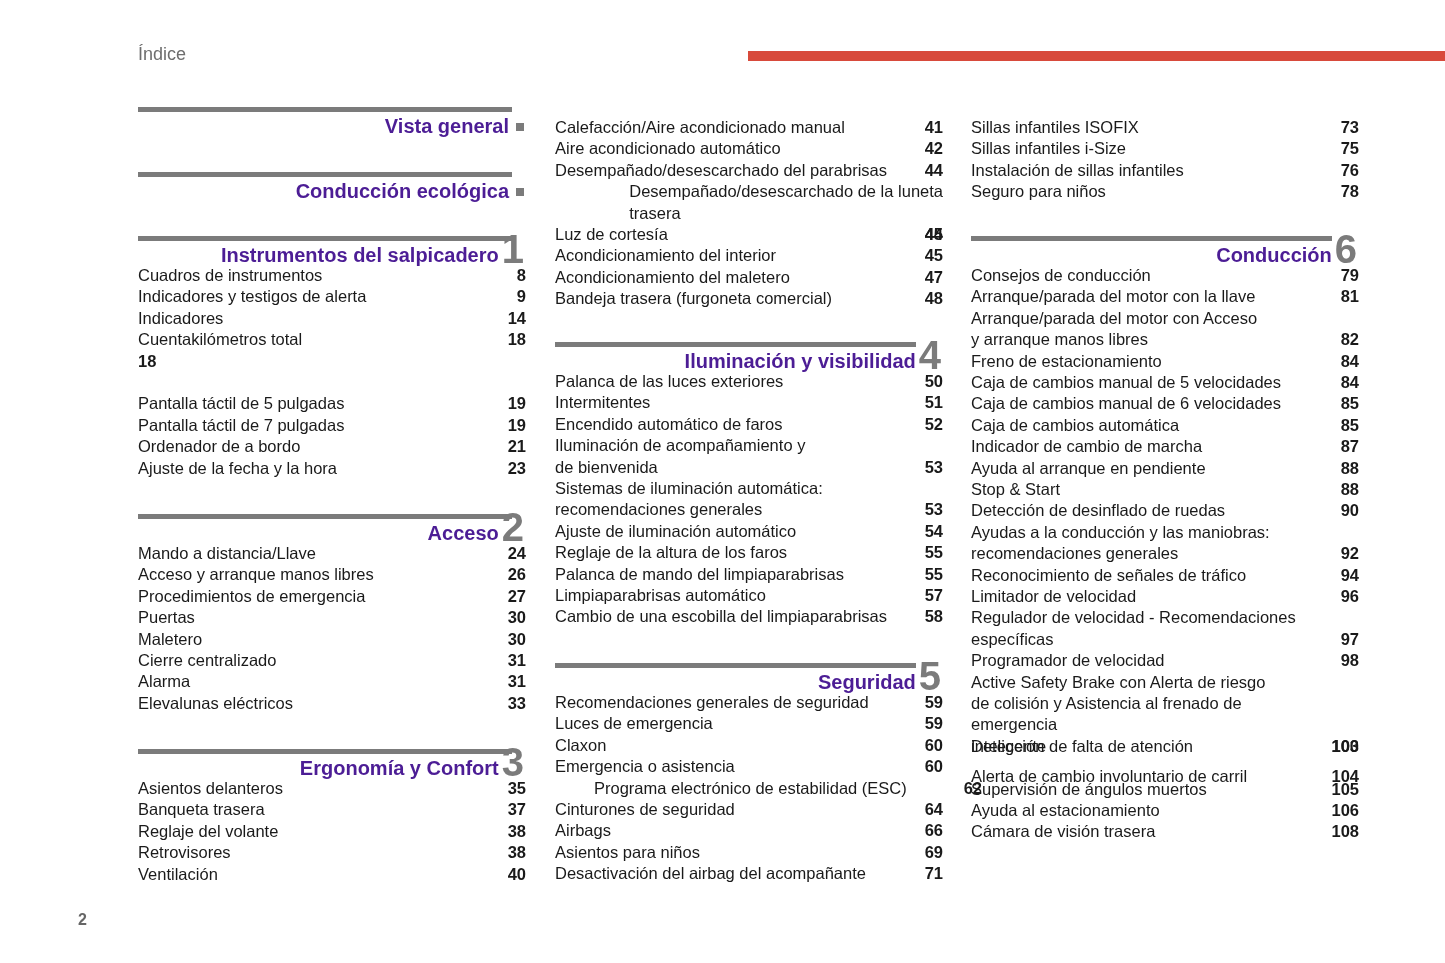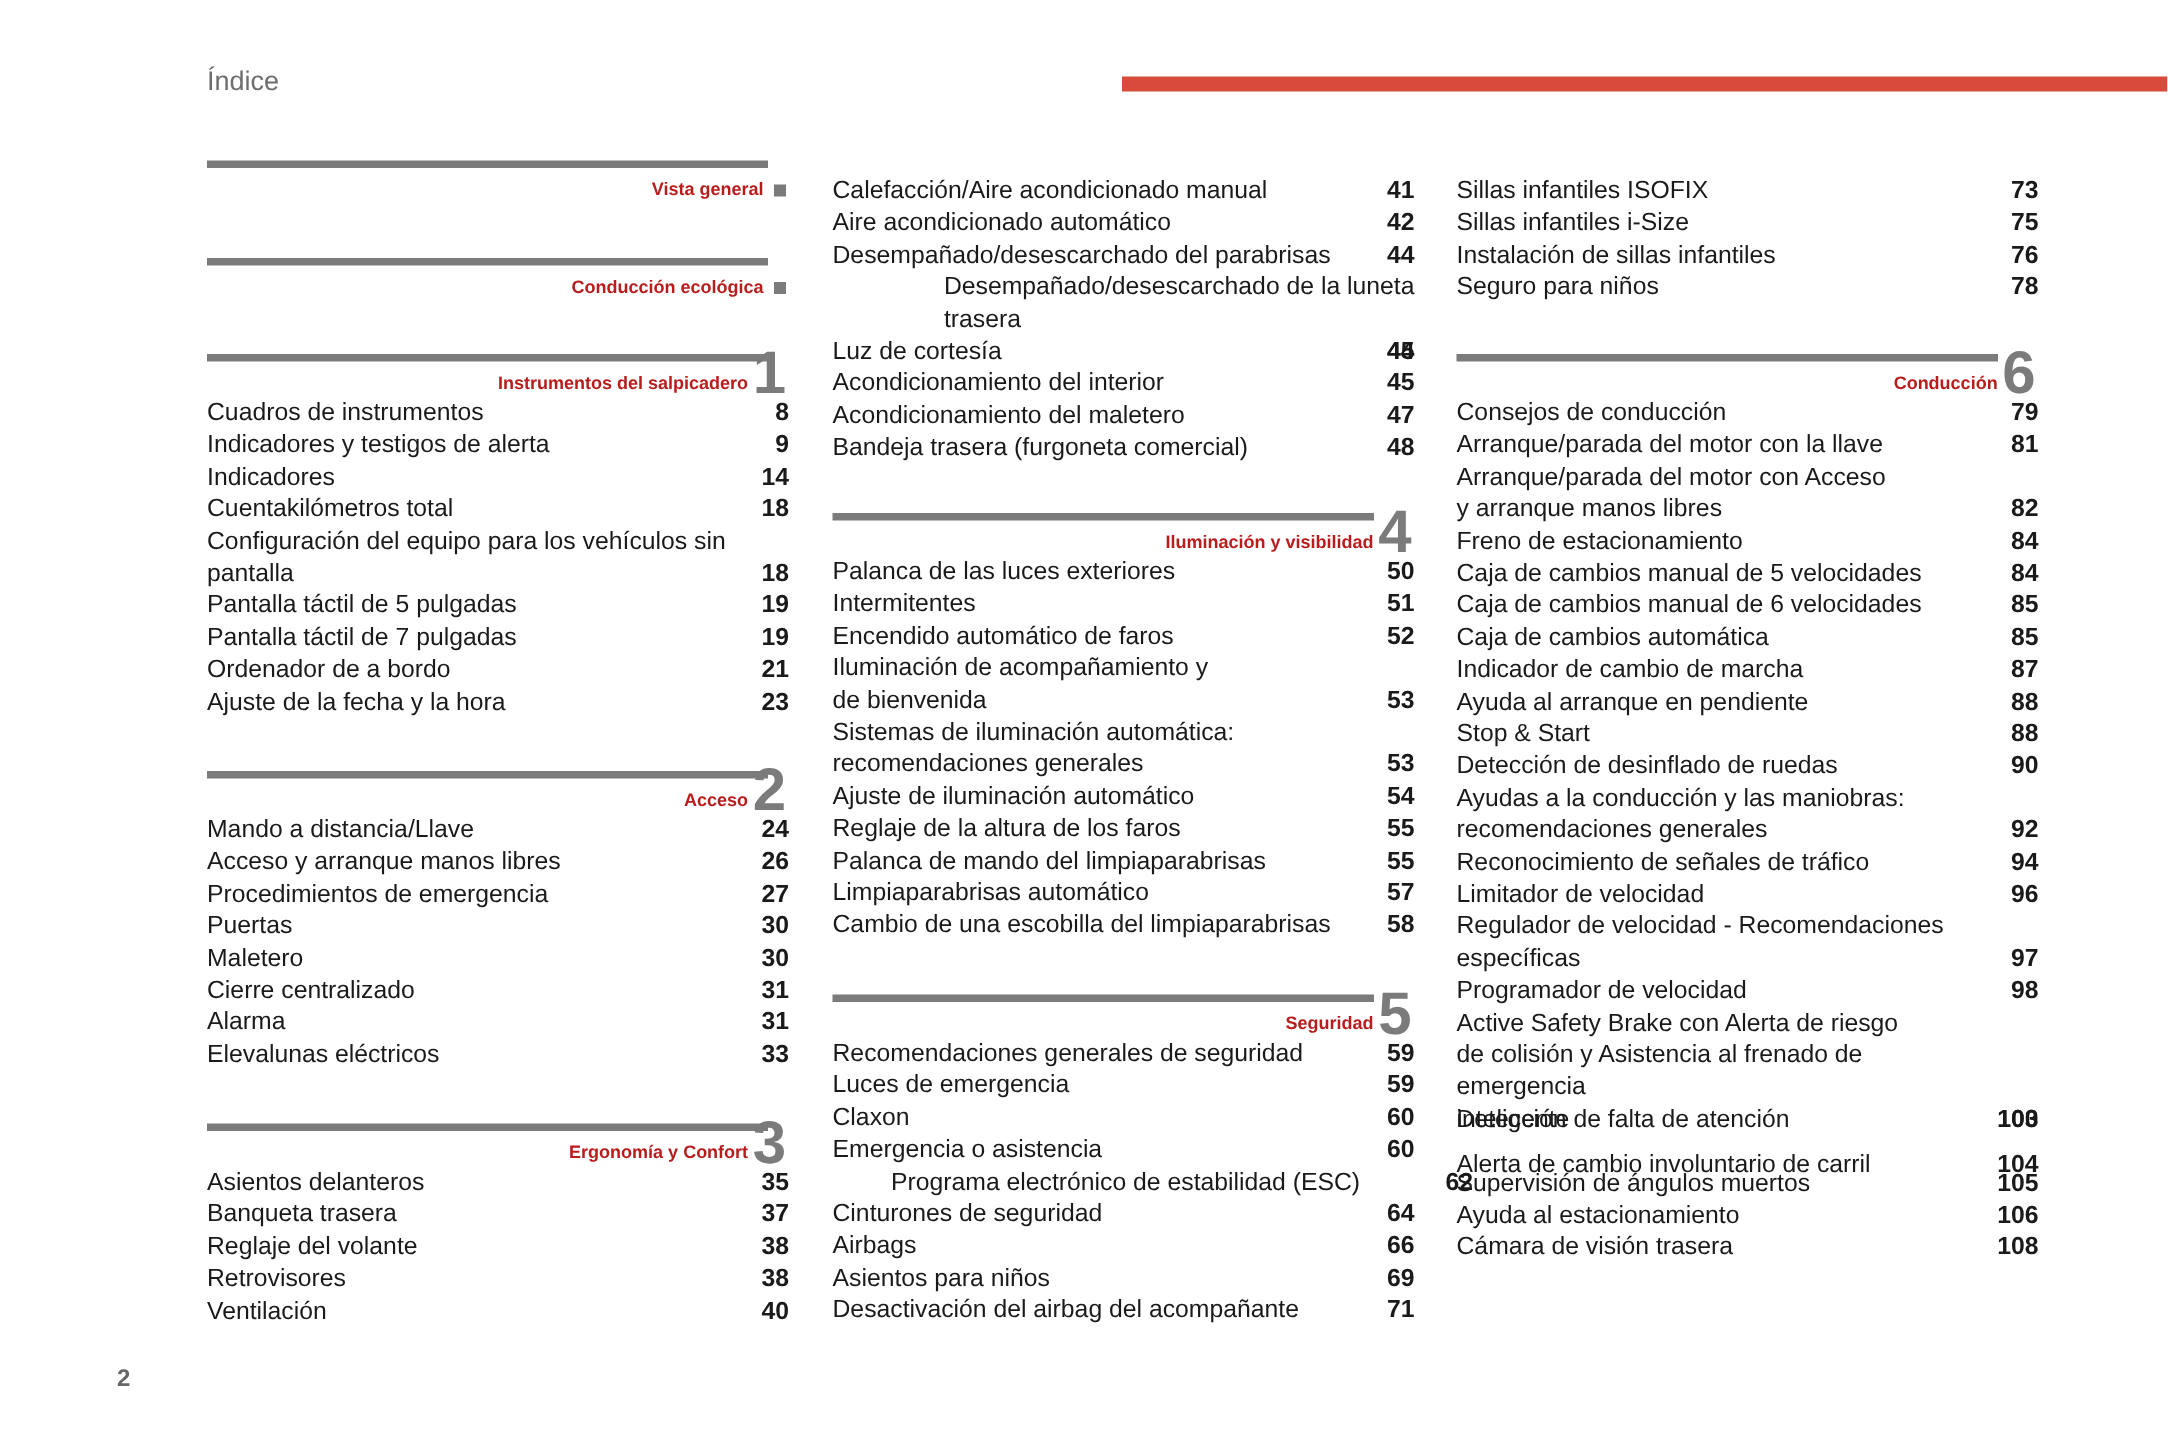--- a/index.html
+++ b/index.html
@@ -4,21 +4,21 @@
 <style>
   html, body { margin: 0; padding: 0; background: #ffffff; }
   body { width: 1445px; height: 963px; position: relative; overflow: hidden;
          font-family: "Liberation Sans", sans-serif; color: #1a1a1a; }
   .page-title { position: absolute; left: 138px; top: 44px; font-size: 18px; color: #6e6e6e; }
   .red-bar { position: absolute; left: 748px; top: 51px; width: 697px; height: 10px; background: #d84a3b; }
   .page-num { position: absolute; left: 78px; top: 911px; font-size: 16px; font-weight: bold; color: #666; }
   .col { position: absolute; top: 0; }
   .rule { position: absolute; left: 0; height: 5px; background: #7b7b7b; }
   .sec-head { position: absolute; right: 0; display: flex; align-items: flex-end; }
-  .sec-label { font-size: 12px; font-weight: bold; color: #b91c1c; line-height: 18px; }
+  .sec-label { font-size: 20px; font-weight: bold; color: #4c1d95; line-height: 18px; }
   .sec-square { display: inline-block; width: 8px; height: 8px; background: #7b7b7b; margin-left: 7px; margin-bottom: 4px; }
   .sec-number { font-size: 40px; font-weight: bold; color: #7b7b7b; line-height: 30px; margin-left: 3px; }
   .entry { position: absolute; left: 0; font-size: 16.5px; line-height: 21.4px; display: flex; justify-content: space-between; align-items: flex-end; }
   .entry .t { color: #1a1a1a; }
   .entry .p { font-weight: bold; color: #1a1a1a; white-space: nowrap; }
 </style>
 </head>
 <body>
 
 <div class="page-title">Índice</div>
@@ -59,24 +59,20 @@
         </div>
         <div class="p">14</div>
       </div>
       <div class="entry" style="top: 329.2px; width: 388px;">
         <div class="t">
           <div>Cuentakilómetros total</div>
         </div>
         <div class="p">18</div>
       </div>
       <div class="entry" style="top: 350.6px; width: 388px;">
-        <div class="t">
-          <div>Configuración del equipo para los vehículos sin</div>
-          <div>pantalla</div>
-        </div>
         <div class="p">18</div>
       </div>
       <div class="entry" style="top: 393.4px; width: 388px;">
         <div class="t">
           <div>Pantalla táctil de 5 pulgadas</div>
         </div>
         <div class="p">19</div>
       </div>
       <div class="entry" style="top: 414.8px; width: 388px;">
         <div class="t">

